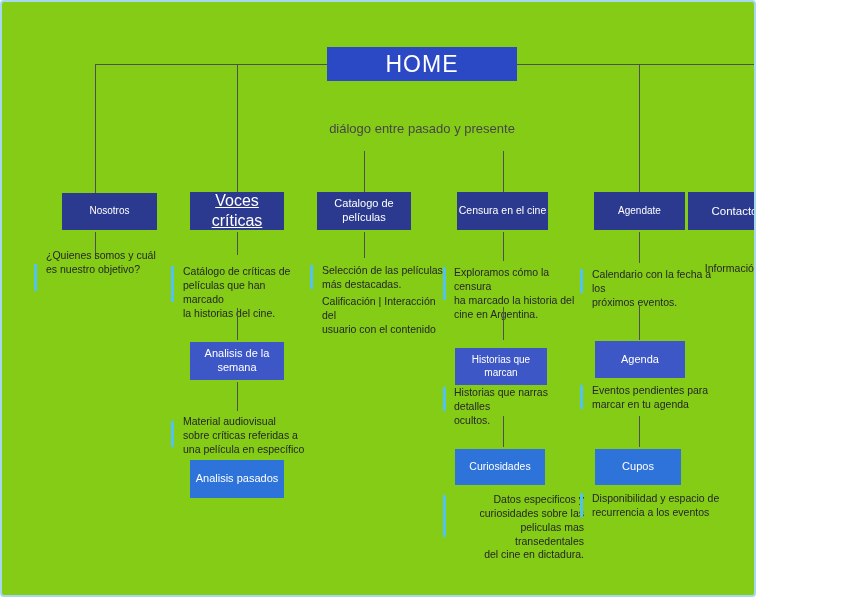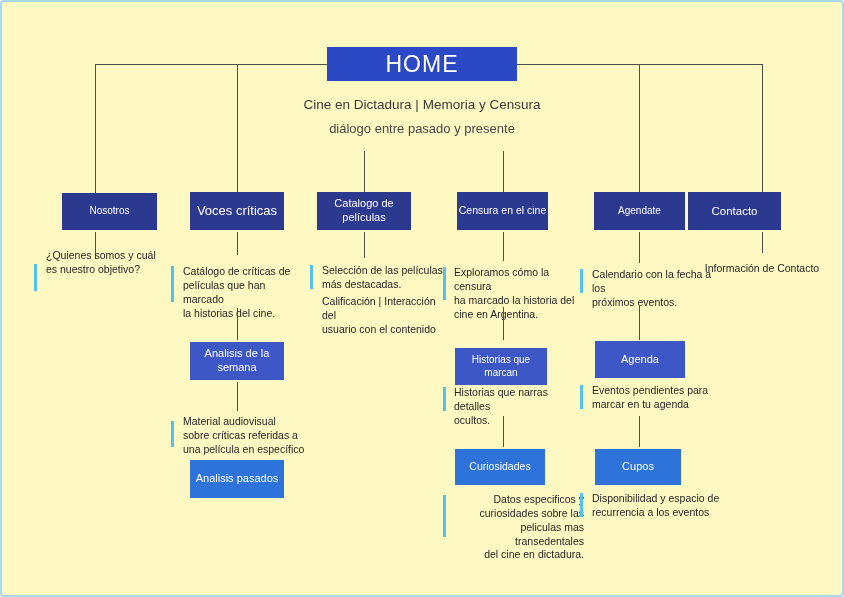--- a/index.html
+++ b/index.html
@@ -1,20 +1,20 @@
 <!DOCTYPE html>
 <html><head>
 <meta charset="utf-8">
 <style>
   html,body{margin:0;padding:0;background:#fff;}
   .canvas{
     position:relative;
-    width:844px;height:597px;
+    width:756px;height:597px;
     box-sizing:border-box;
-    background:#fef9c3;
+    background:#84cc16;
     border:2px solid #a6d9ef;
     border-radius:4px;
     overflow:hidden;
     font-family:"Liberation Sans", sans-serif;
   }
   .ln{position:absolute;background:#4f4f4f;}
   .node{
     position:absolute;
     color:#ffffff;
     display:flex;align-items:center;justify-content:center;
@@ -49,30 +49,29 @@
 
   <div class="ln" style="left:93px;top:62px;width:667px;height:1px;"></div>
   <div class="ln" style="left:93px;top:62px;width:1px;height:129px;"></div>
   <div class="ln" style="left:235px;top:62px;width:1px;height:129px;"></div>
   <div class="ln" style="left:637px;top:62px;width:1px;height:129px;"></div>
   <div class="ln" style="left:760px;top:62px;width:1px;height:129px;"></div>
   <div class="ln" style="left:362px;top:149px;width:1px;height:41px;"></div>
   <div class="ln" style="left:501px;top:149px;width:1px;height:41px;"></div>
 
   <div class="node nd-home" style="left:325px;top:45px;width:190px;height:34px;">HOME</div>
-  <div class="ttl" style="top:95px;">Cine en Dictadura | Memoria y Censura</div>
   <div class="sub" style="top:119px;">diálogo entre pasado y presente</div>
 
   <div class="node nd-primary" style="left:60px;top:191px;width:95px;height:37px;font-size:10px;">Nosotros</div>
   <div class="ln" style="left:93px;top:230px;width:1px;height:27px;"></div>
   <div class="bar" style="left:32px;top:262px;height:27px;"></div>
   <div class="desc" style="left:44px;top:247px;width:125px;">¿Quienes somos y cuál
 es nuestro objetivo?</div>
 
-  <div class="node nd-primary" style="left:188px;top:190px;width:94px;height:38px;font-size:13px;">Voces críticas</div>
+  <div class="node nd-primary" style="left:188px;top:190px;width:94px;height:38px;font-size:16px;text-decoration:underline;">Voces críticas</div>
   <div class="ln" style="left:235px;top:230px;width:1px;height:23px;"></div>
   <div class="bar" style="left:169px;top:264px;height:36px;"></div>
   <div class="desc" style="left:181px;top:263px;width:125px;">Catálogo de críticas de
 películas que han marcado
 la historias del cine.</div>
   <div class="ln" style="left:235px;top:306px;width:1px;height:32px;"></div>
   <div class="node nd-secondary" style="left:188px;top:340px;width:94px;height:38px;font-size:11px;">Analisis de la
 semana</div>
   <div class="ln" style="left:235px;top:380px;width:1px;height:29px;"></div>
   <div class="bar" style="left:169px;top:419px;height:26px;"></div>

